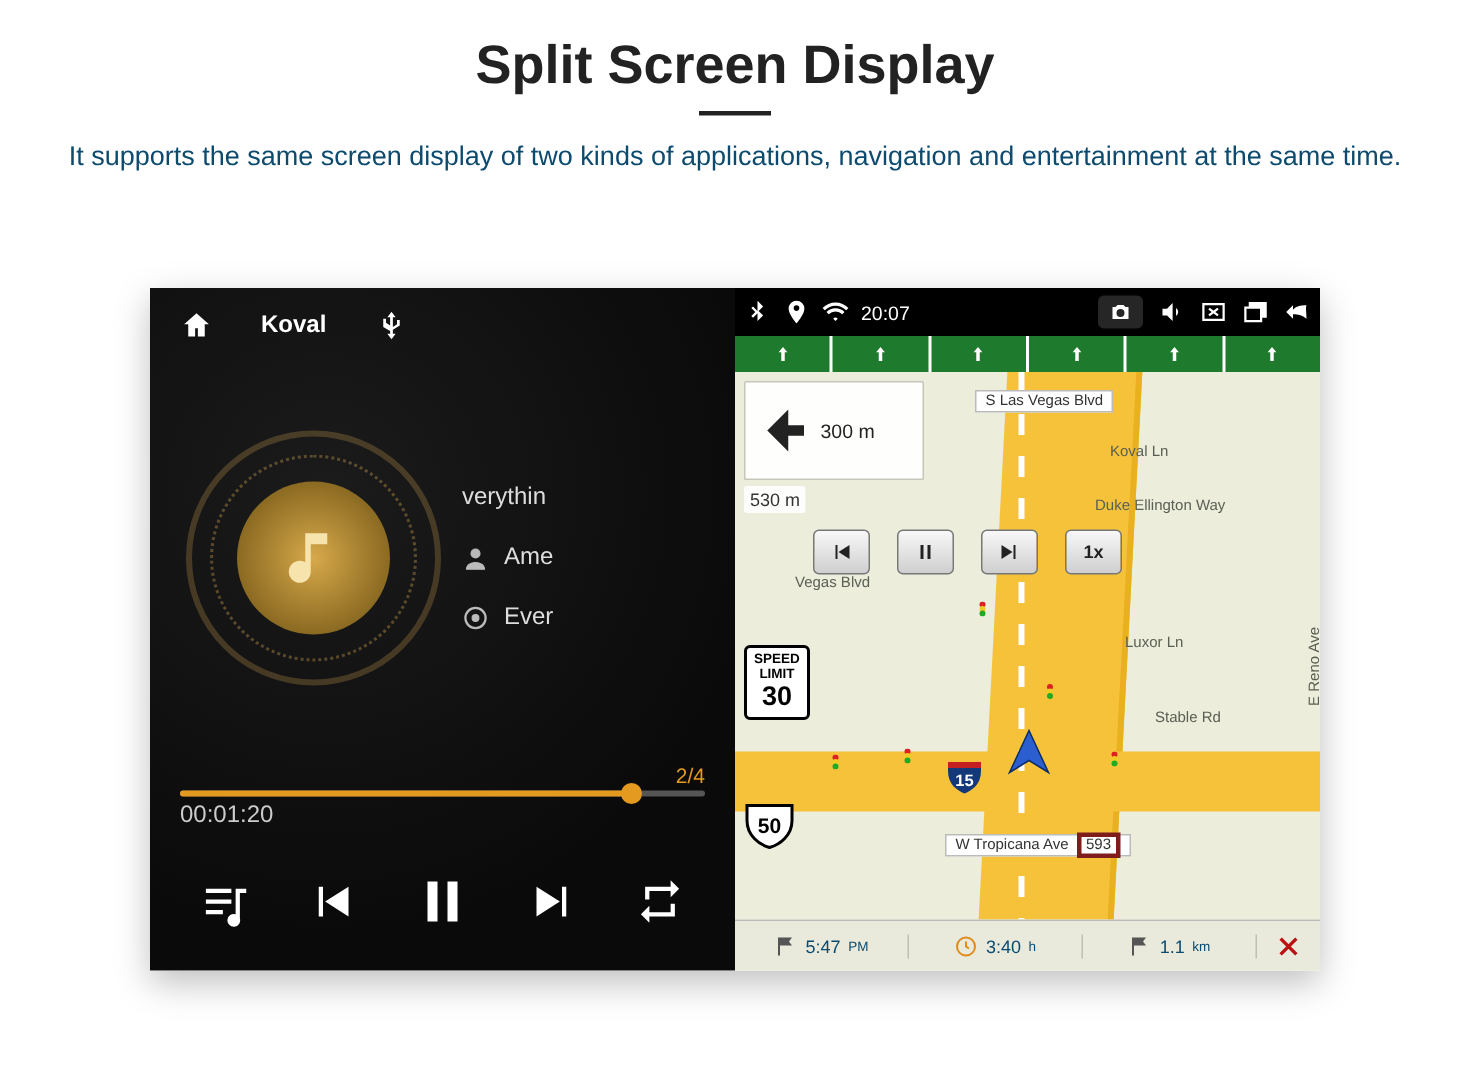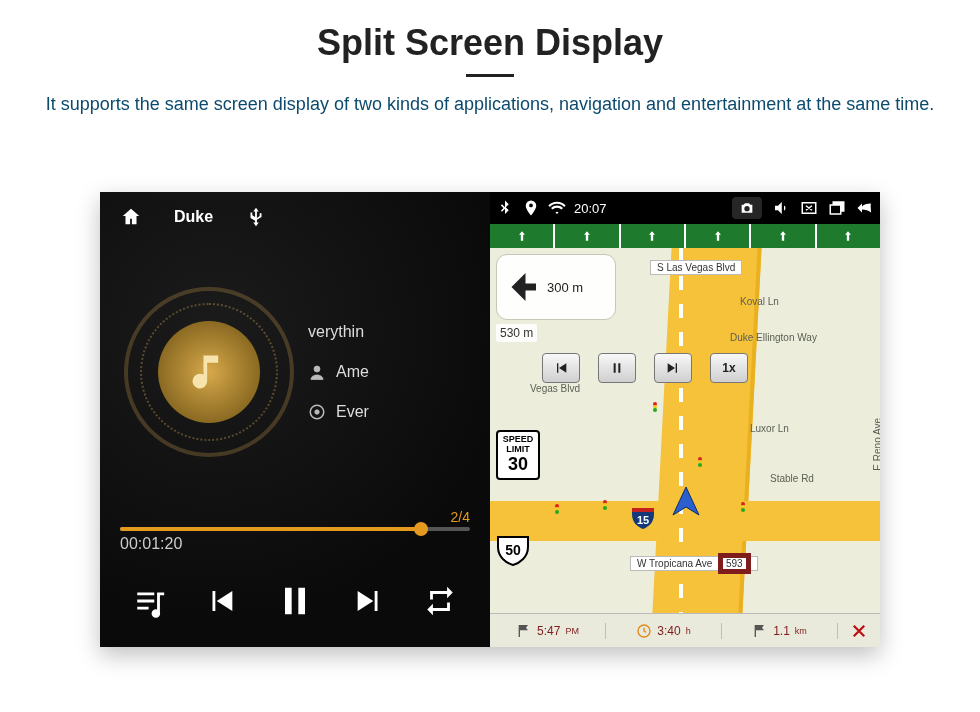--- a/index.html
+++ b/index.html
@@ -63,39 +63,39 @@
 .road-main { position:absolute; left:44%; top:0; width:90px; height:100%; background:#f5c23a; border-right:4px solid #e9b020; transform:skewX(-3deg);}
 .road-horiz { position:absolute; left:0; bottom:72px; width:100%; height:40px; background:#f5c23a;}
 .road-lines { position:absolute; left:48.5%; top:0; width:4px; height:100%; background:repeating-linear-gradient(#fff 0 14px, transparent 14px 28px);}
 .street-lbl { position:absolute; font-size:10px; color:#5a5f54; white-space:nowrap; }
 .street-pl { position:absolute; background:#fff; border:1px solid #bbb; padding:1px 6px; font-size:10px; color:#333;}
 .pin { position:absolute; width:10px; height:10px; }
 .pin svg{width:100%;height:100%;}
 .cursor { position:absolute; left:46%; bottom:94px; width:34px; height:34px; }
 .cursor svg{width:100%;height:100%;}
 
-.turn-panel { position:absolute; left:6px; top:6px; width:120px; height:66px; background:rgba(255,255,255,.95); border:1px solid #c7c7b9; border-radius:11px; display:flex; align-items:center; padding:4px; gap:4px;}
+.turn-panel { position:absolute; left:6px; top:6px; width:120px; height:66px; background:rgba(255,255,255,.95); border:1px solid #c7c7b9; border-radius:1px; display:flex; align-items:center; padding:4px; gap:4px;}
 .turn-ic{width:42px;height:42px;}
 .turn-ic svg{width:100%;height:100%;fill:#222;}
 .turn-txt{font-size:13px;color:#222;}
 .turn-sub{position:absolute;left:6px;top:76px;background:rgba(255,255,255,0.9);padding:2px 4px;font-size:12px;color:#333;border-radius:2px;}
 
 .nav-mini { position:absolute; left:52px; top:105px; display:flex; gap:18px; }
 .mini-btn { width:38px; height:30px; background:linear-gradient(#f8f8f8,#cfcfcf); border:1px solid #777; border-radius:4px; display:flex; align-items:center; justify-content:center; font-size:12px; font-weight:600; color:#222;}
 .mini-btn svg{width:16px;height:16px;fill:#222;}
 
 .speed-sign { position:absolute; left:6px; top:182px; width:44px; height:50px; background:#fff; border:2px solid #000; border-radius:4px; text-align:center; font-size:9px; line-height:1.1; padding-top:3px; font-weight:700;}
 .speed-sign .num{font-size:18px;}
 .shield { position:absolute; left:6px; bottom:46px; width:34px; height:34px;}
 .shield svg{width:100%;height:100%;}
 .interstate { position:absolute; left:36%; bottom:82px; width:26px; height:26px;}
 .interstate svg{width:100%;height:100%;}
 
 .trip-bar { height:34px; background:#e9e9dc; border-top:1px solid #bbb; display:flex; align-items:center; }
-.trip-seg { flex:1; display:flex; align-items:center; justify-content:center; gap:5px; border-right:1px solid #c0c0b0; font-size:12px; color:#7f1d1d; }
+.trip-seg { flex:1; display:flex; align-items:center; justify-content:center; gap:5px; border-right:1px solid #c0c0b0; font-size:12px; color:#0c4a6e; }
 .trip-seg:last-child{border-right:none; flex:0 0 42px;}
 .trip-ic{width:16px;height:16px;display:inline-flex;}
 .trip-ic svg{width:100%;height:100%;fill:#555;}
 .trip-close{width:18px;height:18px;}
 .trip-close svg{width:100%;height:100%;stroke:#b11; stroke-width:3; fill:none;}
 </style>
 </head>
 <body>
 
 <h1 class="page-title">Split Screen Display</h1>
@@ -104,21 +104,21 @@
 
 <div class="device">
 
   <div class="music-pane">
     <div class="music-top">
       <span class="home-ic">
         <svg viewBox="0 0 24 24">
             <path d="M12 3l9 8h-3v9h-5v-6H11v6H6v-9H3z"></path>
           </svg>
       </span>
-      <span class="music-title">Duke</span>
+      <span class="music-title">Koval</span>
       <span class="usb-ic">
         <svg viewBox="0 0 24 24">
             <path d="M12 2l3 4h-2v7l3-2V8h2v4l-5 3v3h2l-3 4-3-4h2v-2l-5-3V7h2v3l3 2V6H9z"></path>
           </svg>
       </span>
     </div>
 
     <div class="music-body">
       <div class="art-wrap">
         <div class="art-ring"></div>
@@ -285,21 +285,21 @@
       <div class="road-horiz"></div>
       <div class="road-lines"></div>
 
       <div class="street-pl" style="left:160px;top:12px;">S Las Vegas Blvd</div>
       <div class="street-lbl" style="left:250px;top:48px;">Koval Ln</div>
       <div class="street-lbl" style="left:240px;top:72px;margin-top:12px;">Duke Ellington Way</div>
       <div class="street-lbl" style="left:40px;top:135px;">Vegas Blvd</div>
       <div class="street-lbl" style="left:260px;top:175px;">Luxor Ln</div>
       <div class="street-lbl" style="left:280px;top:225px;">Stable Rd</div>
       <div class="street-lbl" style="right:8px;top:170px;transform:rotate(-90deg);transform-origin:right top;">E Reno Ave</div>
-      <div class="street-pl" style="left:140px;bottom:42px;"><span>W Tropicana Ave</span>&nbsp;&nbsp;<span style="border:5px solid #7f1d1d;padding:0 3px;">593</span></div>
+      <div class="street-pl" style="left:140px;bottom:42px;"><span>W Tropicana Ave</span>&nbsp;&nbsp;<span style="border:3px solid #7f1d1d;padding:0 3px;">593</span></div>
 
       <span class="pin" style="left:160px;top:150px;"><svg viewBox="0 0 10 10">
             <circle cx="5" cy="2" r="2" fill="#d22"></circle>
             <circle cx="5" cy="5" r="2" fill="#ec2"></circle>
             <circle cx="5" cy="8" r="2" fill="#2a2"></circle>
           </svg></span>
       <span class="pin" style="left:205px;top:205px;"><svg viewBox="0 0 10 10">
             <circle cx="5" cy="2" r="2" fill="#d22"></circle>
             <circle cx="5" cy="5" r="2" fill="#ec2"></circle>
             <circle cx="5" cy="8" r="2" fill="#2a2"></circle>

